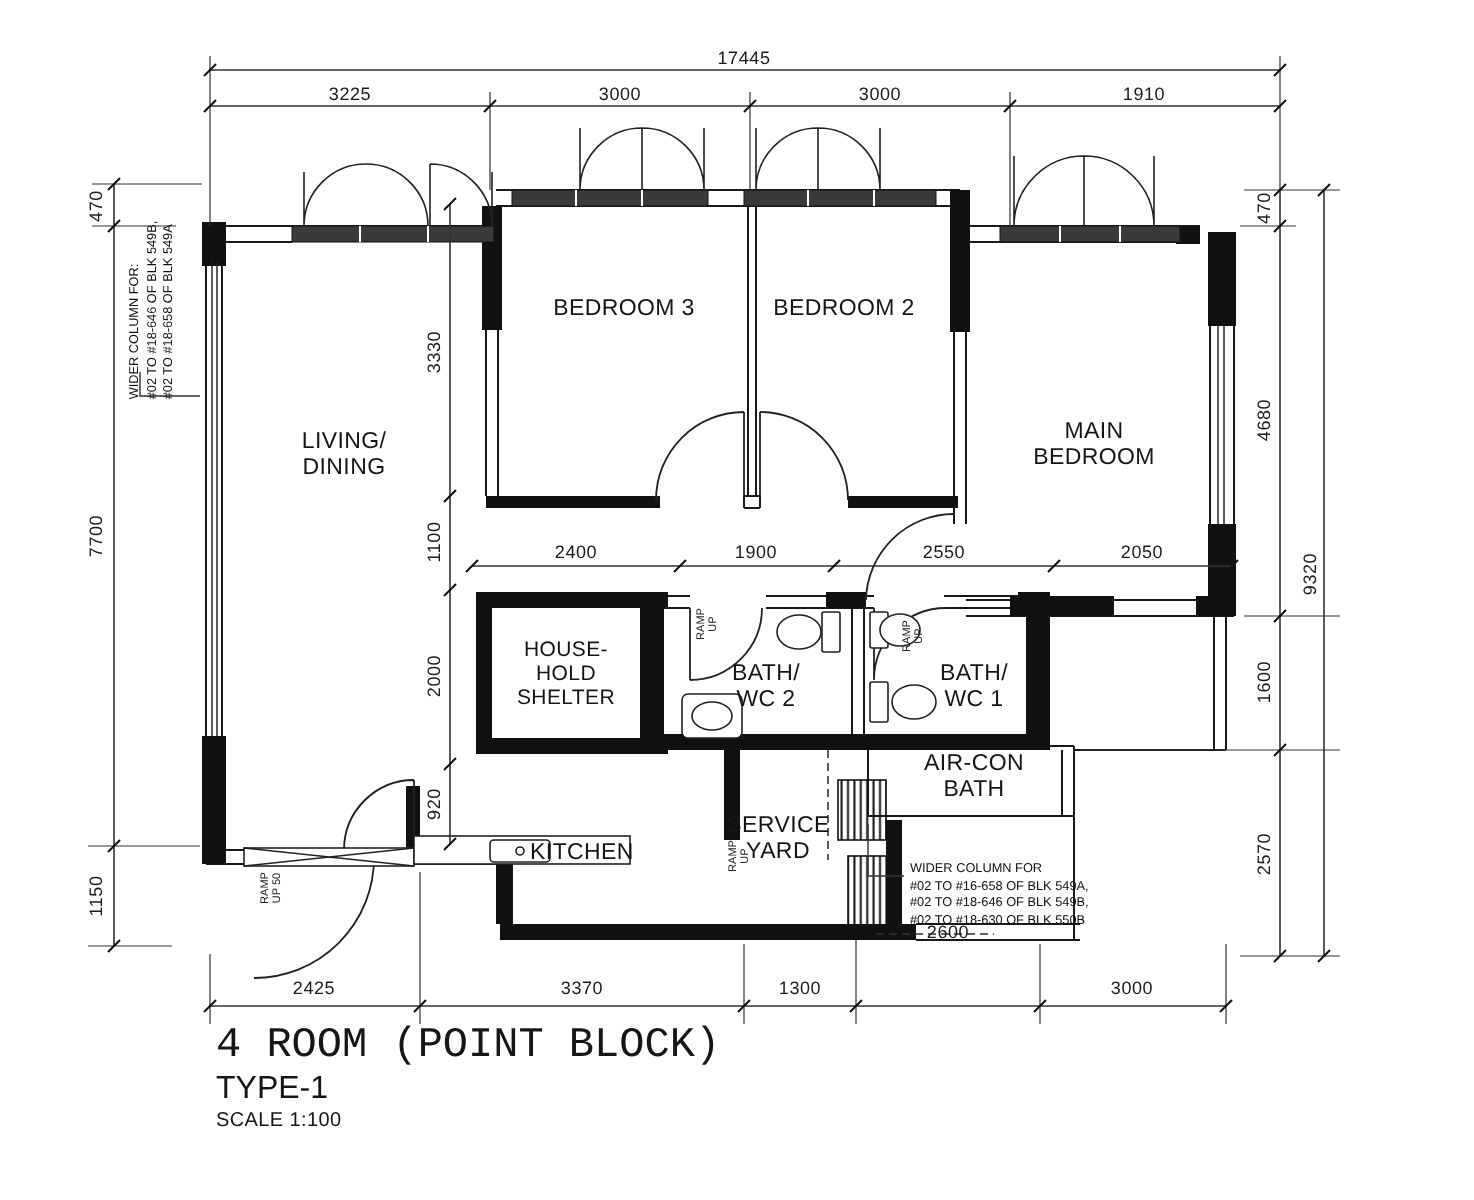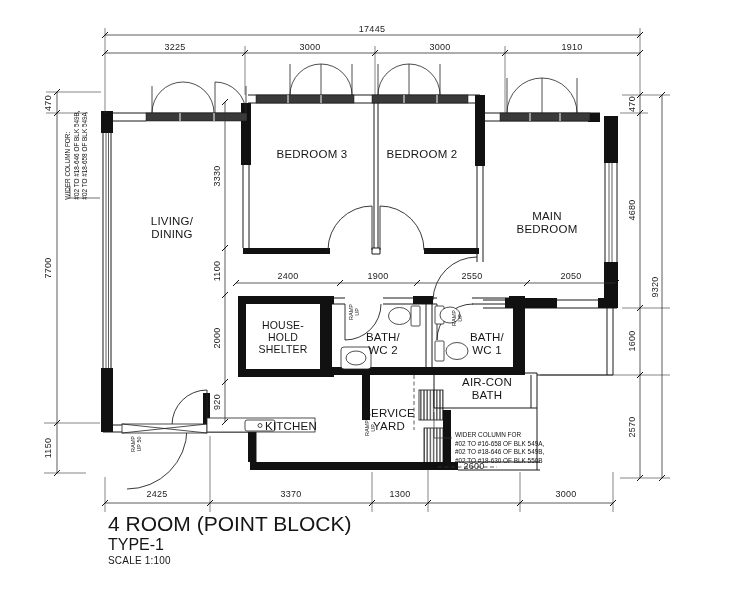--- a/index.html
+++ b/index.html
@@ -11,21 +11,21 @@
   .rot{transform:translate(-50%,-50%) rotate(-90deg);}
   .dim{font-size:9px;color:#1c1c1c;letter-spacing:.3px;}
   .room{font-size:11.5px;font-weight:normal;letter-spacing:.2px;color:#161616;}
   .tiny{font-size:5.5px;line-height:1.05;color:#222;}
   .abs{position:absolute;white-space:pre;}
   .note{font-size:6.4px;line-height:1.35;color:#111;}
   .noteL{position:absolute;font-size:6.4px;line-height:1.35;text-align:left;white-space:pre;
          transform:translate(-50%,-50%) rotate(-90deg);color:#111;}
   .wm{position:absolute;left:116px;top:306px;font-size:20px;letter-spacing:26px;
       color:#dbdbdb;white-space:pre;}
-  .title1{font-size:21px;color:#161616;}
+  .title1{font-size:21px;color:#161616;font-family:Liberation Mono, monospace;}
   .title2{font-size:16px;color:#161616;}
   .title3{font-size:10px;color:#161616;letter-spacing:.2px;}
 </style>
 </head>
 <body>
 
 <div class="plan">
 
   <svg width="737" height="600" viewBox="0 0 737 600">
     <defs>

